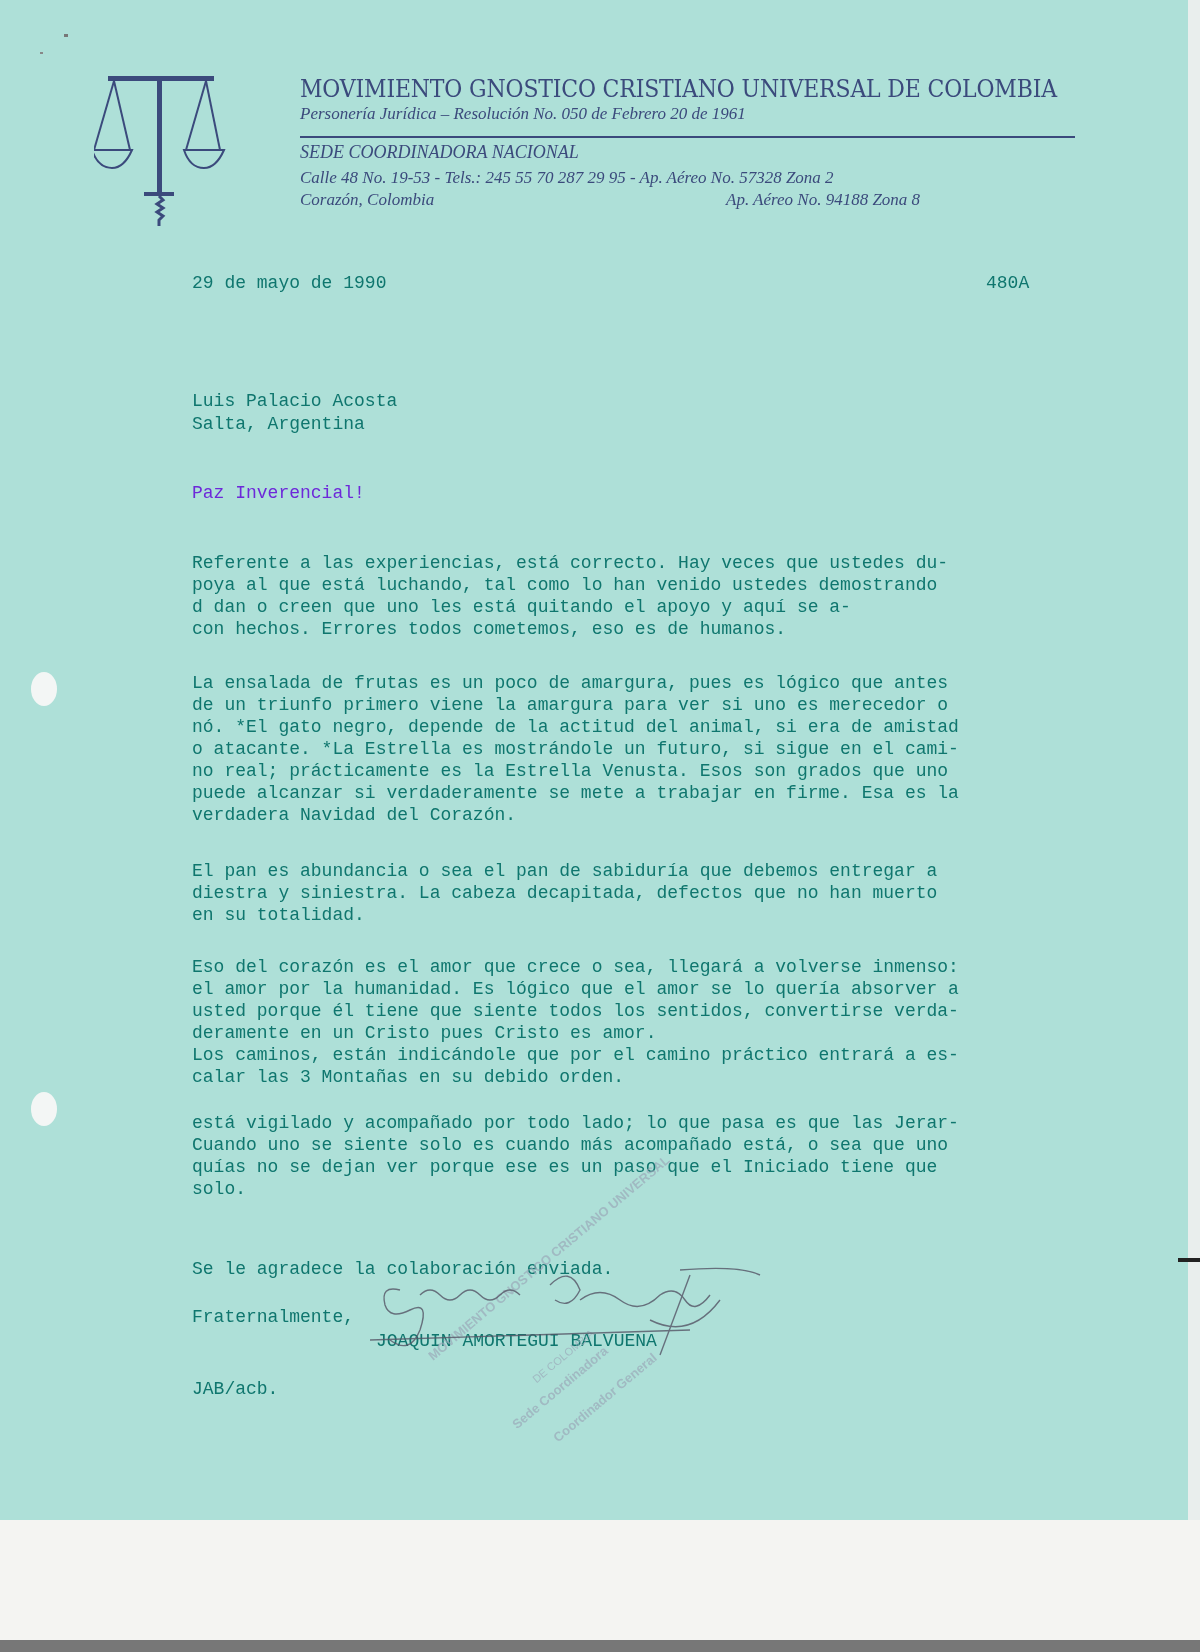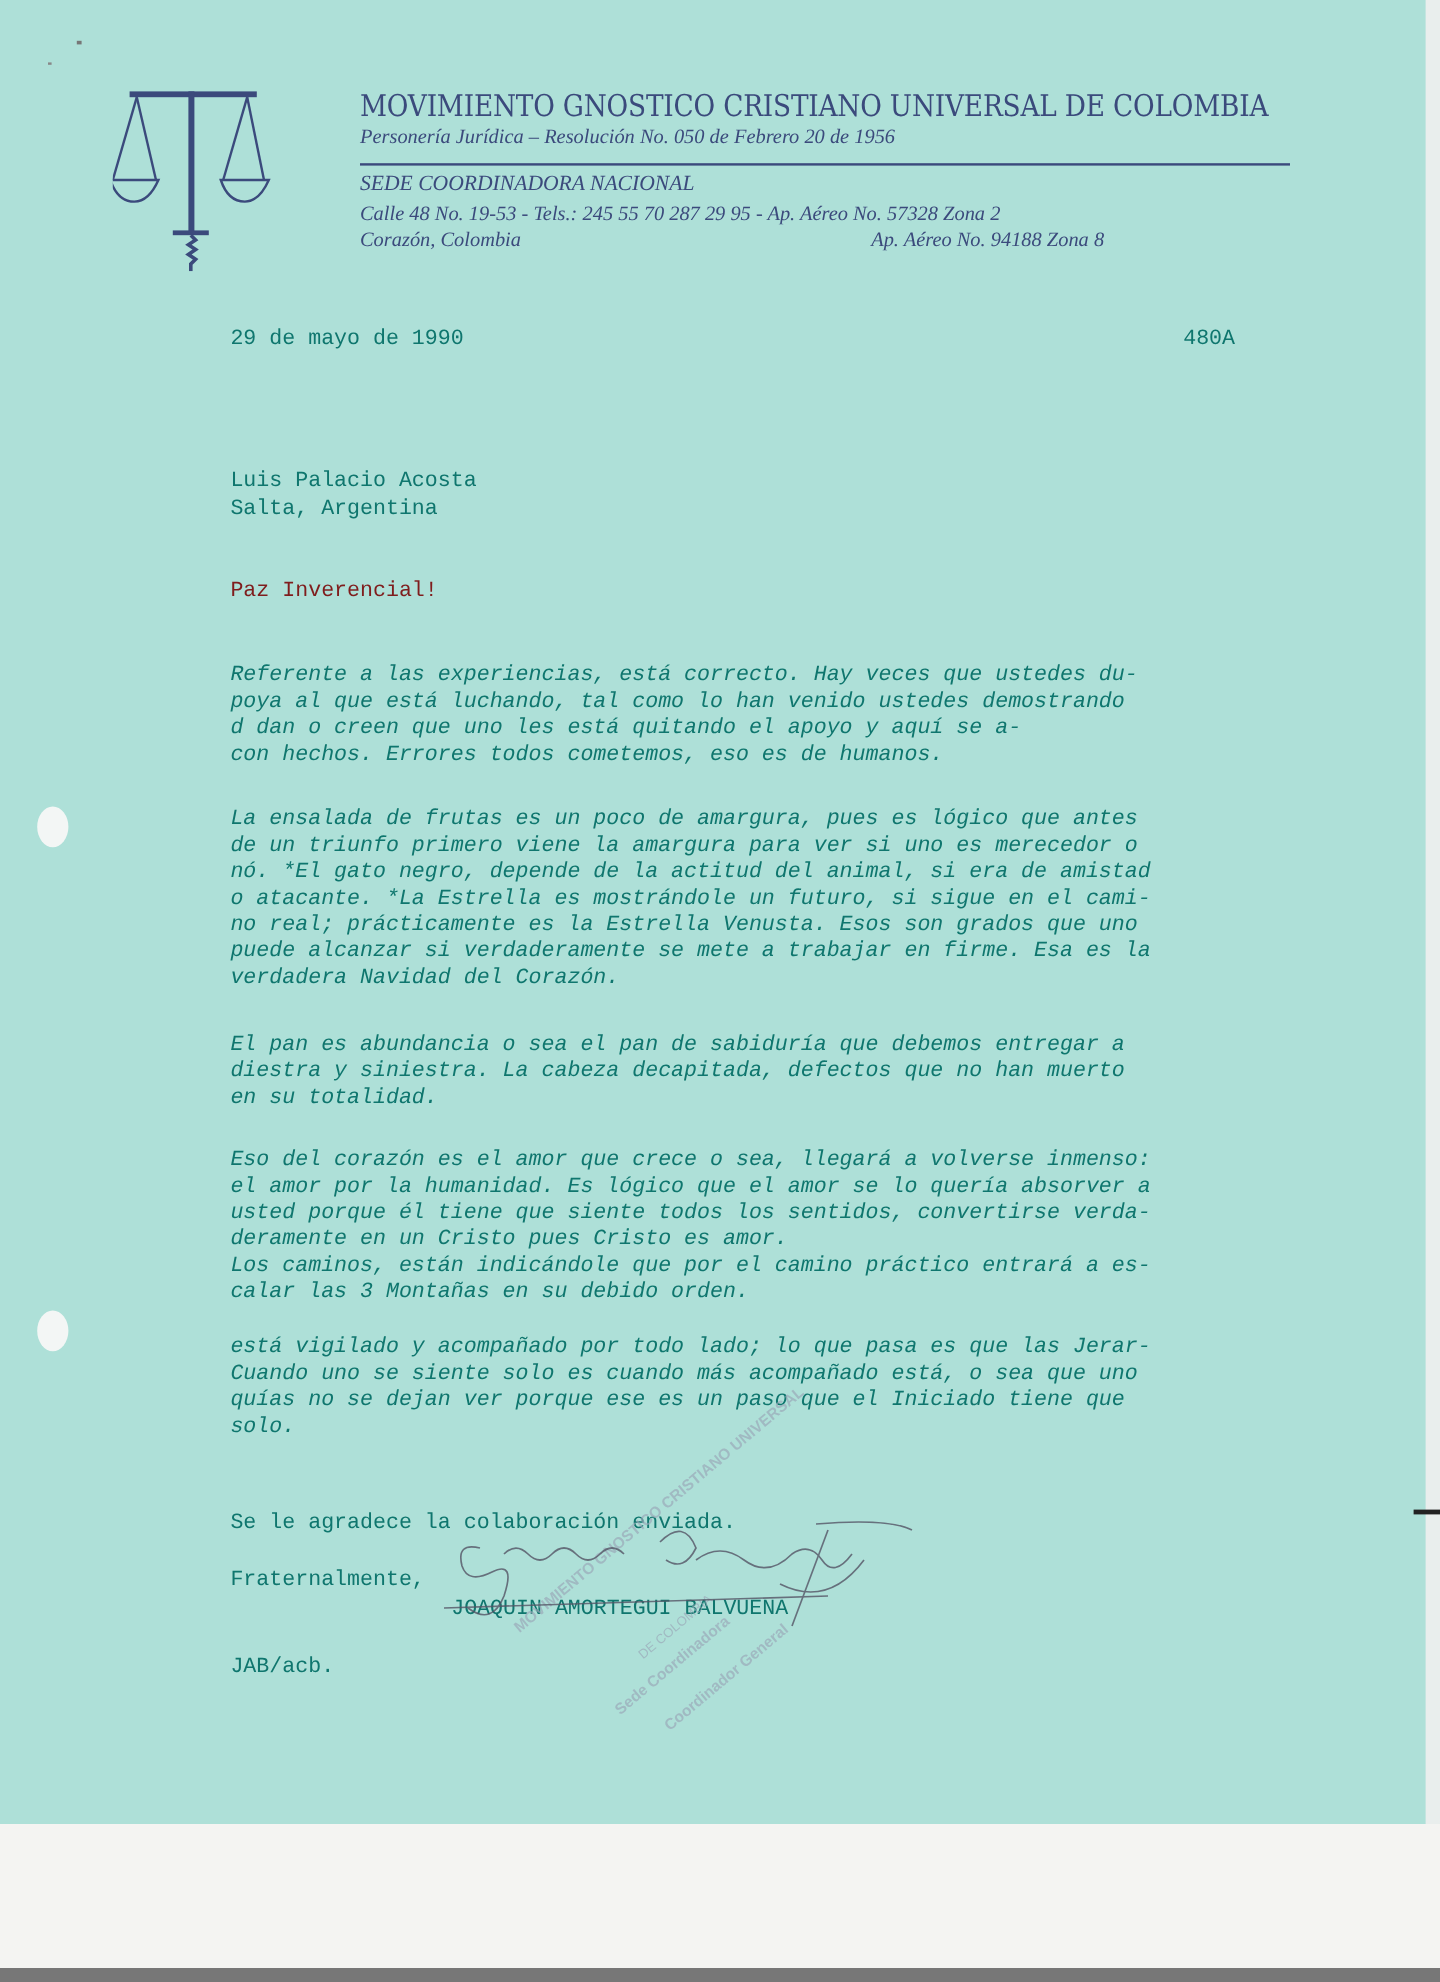--- a/index.html
+++ b/index.html
@@ -43,21 +43,21 @@
     position: absolute; left: 300px;
     font-family: "Liberation Serif", serif; font-style: italic;
     color: #3b4a7c; font-size: 17px; white-space: nowrap;
   }
   .head-rule { position:absolute; left:300px; top:136px; width:775px; height:2px; background:#3b4a7c; }
   .doc-text {
     position: absolute; font-family: "Liberation Mono", monospace;
     font-size: 18px; color: #0f766e; white-space: pre; line-height: 22px;
   }
   .para { position: absolute; left: 192px; width: 860px; }
-  .para .doc-text { position: relative; display:block; text-align: justify; text-align-last: left; white-space: normal; width: 845px; font-style: italic; }
+  .para .doc-text { position: relative; display:block; text-align: justify; text-align-last: left; white-space: normal; width: 845px; }
   .ln { display:block; white-space: nowrap; }
   .stamp {
     position: absolute; left: 420px; top: 1230px; width: 320px; height: 230px;
     font-family: "Liberation Sans", sans-serif; color: #9aa6b7; opacity: 0.65;
   }
   .sig-svg { position:absolute; left:360px; top:1260px; width:450px; height:110px; }
 </style>
 </head>
 <body>
 
@@ -80,34 +80,34 @@
     <line x1="112" y1="5" x2="92" y2="74"></line>
     <line x1="112" y1="5" x2="126" y2="74"></line>
     <path d="M-2 74 L38 74 Q30 92 18 92 Q4 92 -2 74 Z"></path>
     <path d="M90 74 L130 74 Q122 92 110 92 Q96 92 90 74 Z"></path>
     <rect x="50" y="116" width="30" height="4" fill="#3b4a7c" stroke="none"></rect>
     <path d="M65 120 l4 4 l-6 4 l6 4 l-6 4 l6 4 l-4 4 l0 6" stroke-width="3"></path>
   </g>
 </svg>
 
 <div class="head-title">MOVIMIENTO GNOSTICO CRISTIANO UNIVERSAL DE COLOMBIA</div>
-<div class="head-sub" style="top:104px">Personería Jurídica – Resolución No. 050 de Febrero 20 de 1956</div>
+<div class="head-sub" style="top:104px">Personería Jurídica – Resolución No. 050 de Febrero 20 de 1961</div>
 <div class="head-rule"></div>
 <div class="head-sub" style="top:142px; font-size:18px;">SEDE COORDINADORA NACIONAL</div>
 <div class="head-line" style="top:168px">Calle 48 No. 19-53 - Tels.: 245 55 70  287 29 95 -  Ap. Aéreo No. 57328 Zona 2</div>
 <div class="head-line" style="top:190px">Corazón, Colombia</div>
 <div class="head-line" style="top:190px; left:726px">Ap. Aéreo No. 94188 Zona 8</div>
 
 <div class="doc-text" style="left:192px; top:272px">29 de mayo de 1990</div>
 <div class="doc-text" style="left:986px; top:272px">480A</div>
 
 <div class="doc-text" style="left:192px; top:390px">Luis Palacio Acosta</div>
 <div class="doc-text" style="left:192px; top:413px">Salta, Argentina</div>
 
-<div class="doc-text" style="left:192px; top:482px; color:#7f1d1d">Paz Inverencial!</div>
+<div class="doc-text" style="left:192px; top:482px; color:#6d28d9">Paz Inverencial!</div>
 
 <div class="para" style="top:552px">
   <span class="doc-text ln">Referente a las experiencias, está correcto.  Hay veces que ustedes du-</span>
   <span class="doc-text ln">poya al que está luchando, tal como lo han venido ustedes demostrando</span>
   <span class="doc-text ln">d            dan o creen que uno les está quitando el apoyo y aquí se a-</span>
   <span class="doc-text ln">con hechos.  Errores todos cometemos, eso es de humanos.</span>
 </div>
 
 <div class="para" style="top:672px">
   <span class="doc-text ln">La ensalada de frutas es un poco de amargura, pues es lógico que antes</span>

